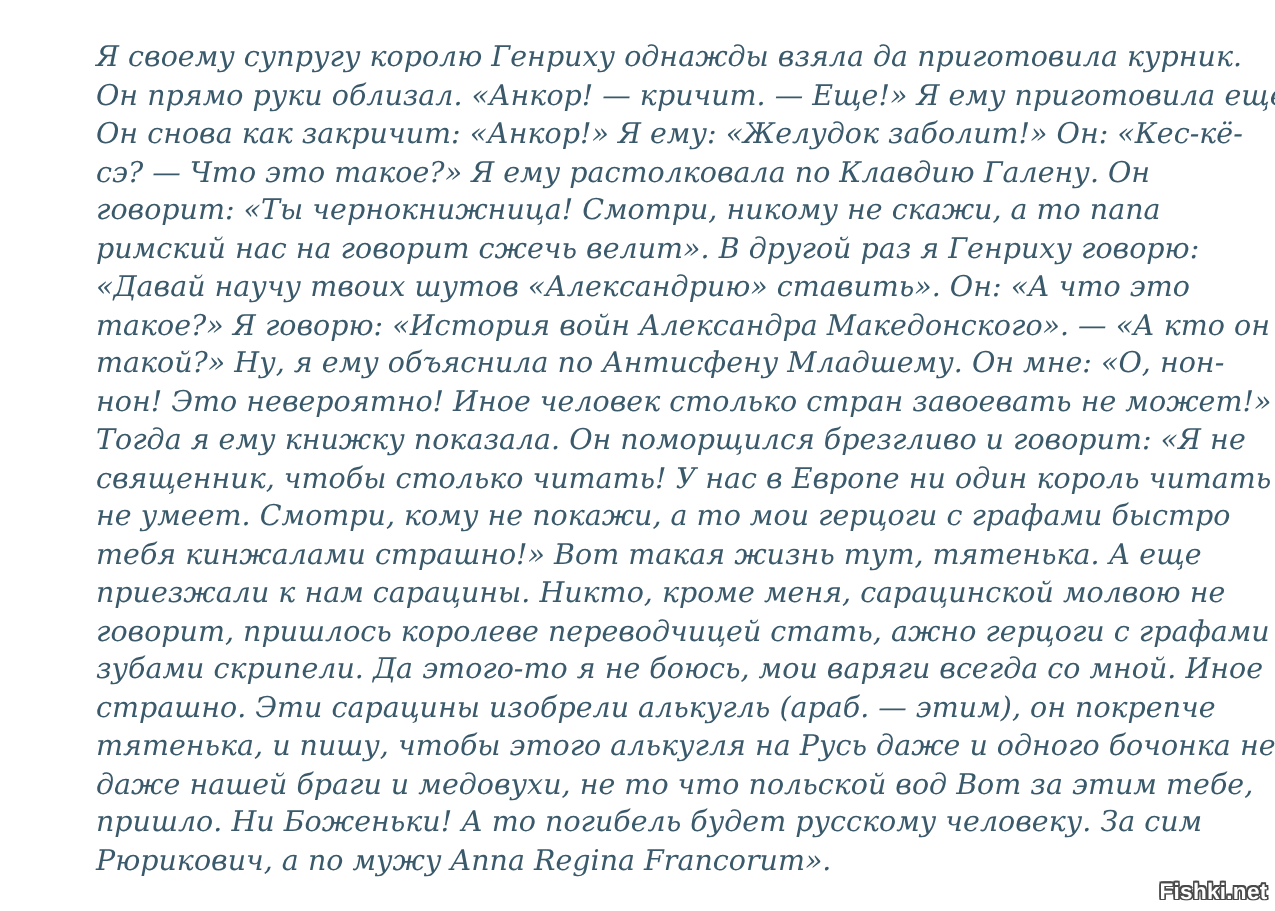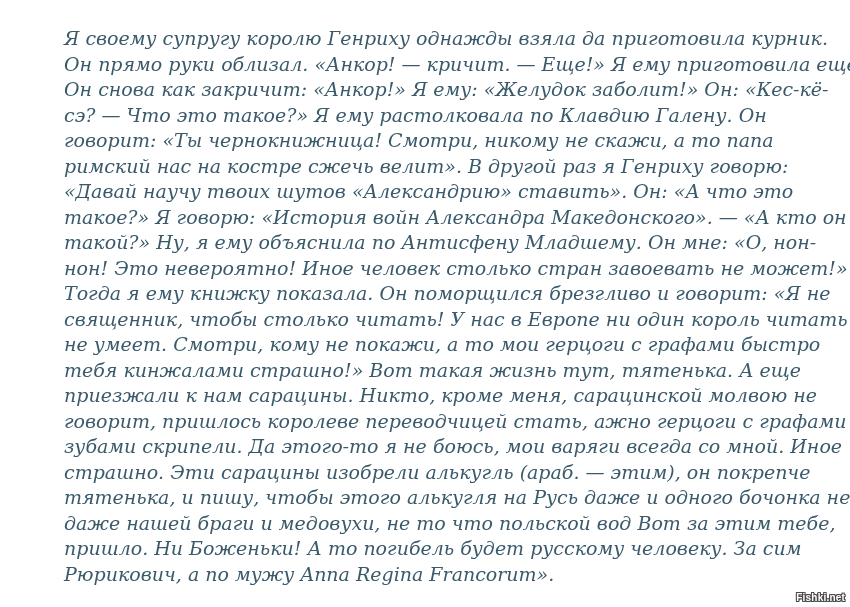--- a/index.html
+++ b/index.html
@@ -30,21 +30,21 @@
   }
   .letter-text .line {
     white-space: nowrap;
     height: 25.5px;
   }
   .watermark {
     position: absolute;
     right: 5px;
     bottom: 4px;
     font-family: "Liberation Sans", sans-serif;
-    font-size: 10px;
+    font-size: 15px;
     font-weight: bold;
     font-style: normal;
     color: #ffffff;
     letter-spacing: 0.2px;
     text-shadow:
       -1px 0 0 #4a4a4a,
       1px 0 0 #4a4a4a,
       0 -1px 0 #4a4a4a,
       0 1px 0 #4a4a4a,
       -1px -1px 0 #4a4a4a,
@@ -56,21 +56,21 @@
 </head>
 <body>
 
 <div class="page">
   <div class="letter-text">
       <div class="line">Я своему супругу королю Генриху однажды взяла да приготовила курник.</div>
       <div class="line">Он прямо руки облизал. «Анкор! — кричит. — Еще!» Я ему приготовила еще.</div>
       <div class="line">Он снова как закричит: «Анкор!» Я ему: «Желудок заболит!» Он: «Кес-кё-</div>
       <div class="line">сэ? — Что это такое?» Я ему растолковала по Клавдию Галену. Он</div>
       <div class="line">говорит: «Ты чернокнижница! Смотри, никому не скажи, а то папа</div>
-      <div class="line">римский нас на костре сжечь велит». В другой раз я Генриху говорю:</div>
+      <div class="line">римский нас на говорит сжечь велит». В другой раз я Генриху говорю:</div>
       <div class="line">«Давай научу твоих шутов «Александрию» ставить». Он: «А что это</div>
       <div class="line">такое?» Я говорю: «История войн Александра Македонского». — «А кто он</div>
       <div class="line">такой?» Ну, я ему объяснила по Антисфену Младшему. Он мне: «О, нон-</div>
       <div class="line">нон! Это невероятно! Иное человек столько стран завоевать не может!»</div>
       <div class="line">Тогда я ему книжку показала. Он поморщился брезгливо и говорит: «Я не</div>
       <div class="line">священник, чтобы столько читать! У нас в Европе ни один король читать</div>
       <div class="line">не умеет. Смотри, кому не покажи, а то мои герцоги с графами быстро</div>
       <div class="line">тебя кинжалами страшно!» Вот такая жизнь тут, тятенька. А еще</div>
       <div class="line">приезжали к нам сарацины. Никто, кроме меня, сарацинской молвою не</div>
       <div class="line">говорит, пришлось королеве переводчицей стать, ажно герцоги с графами</div>

